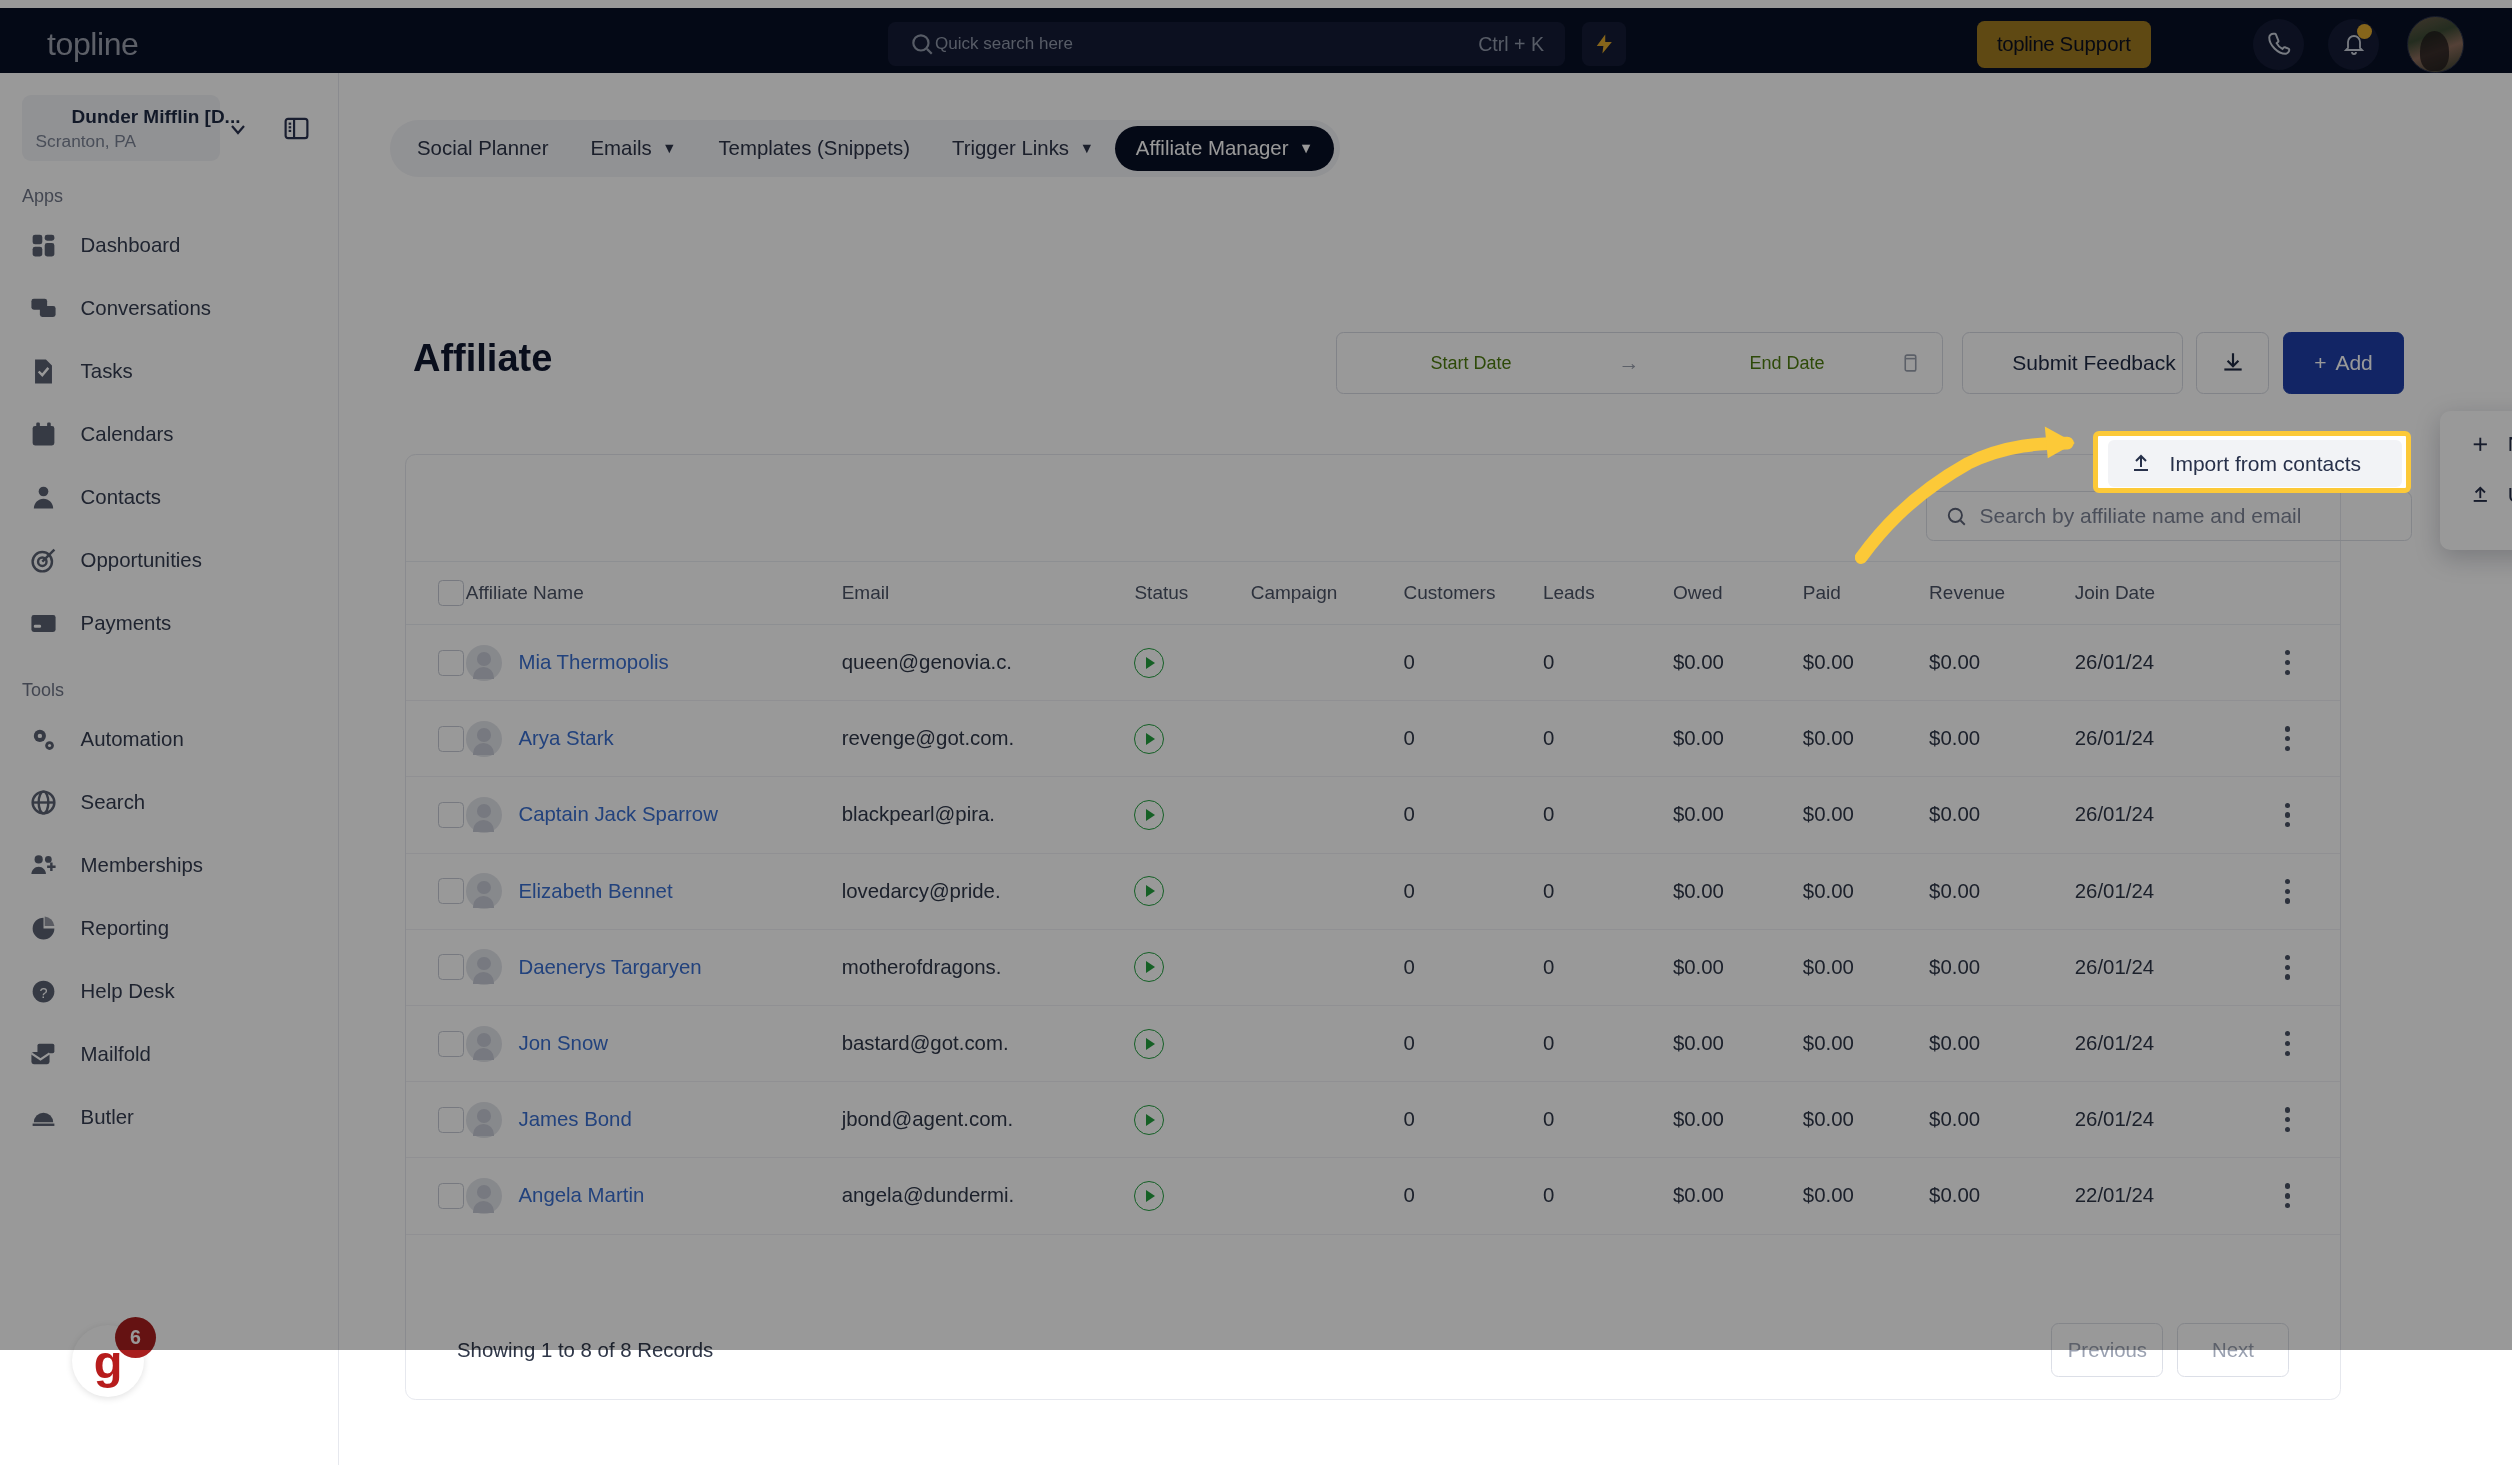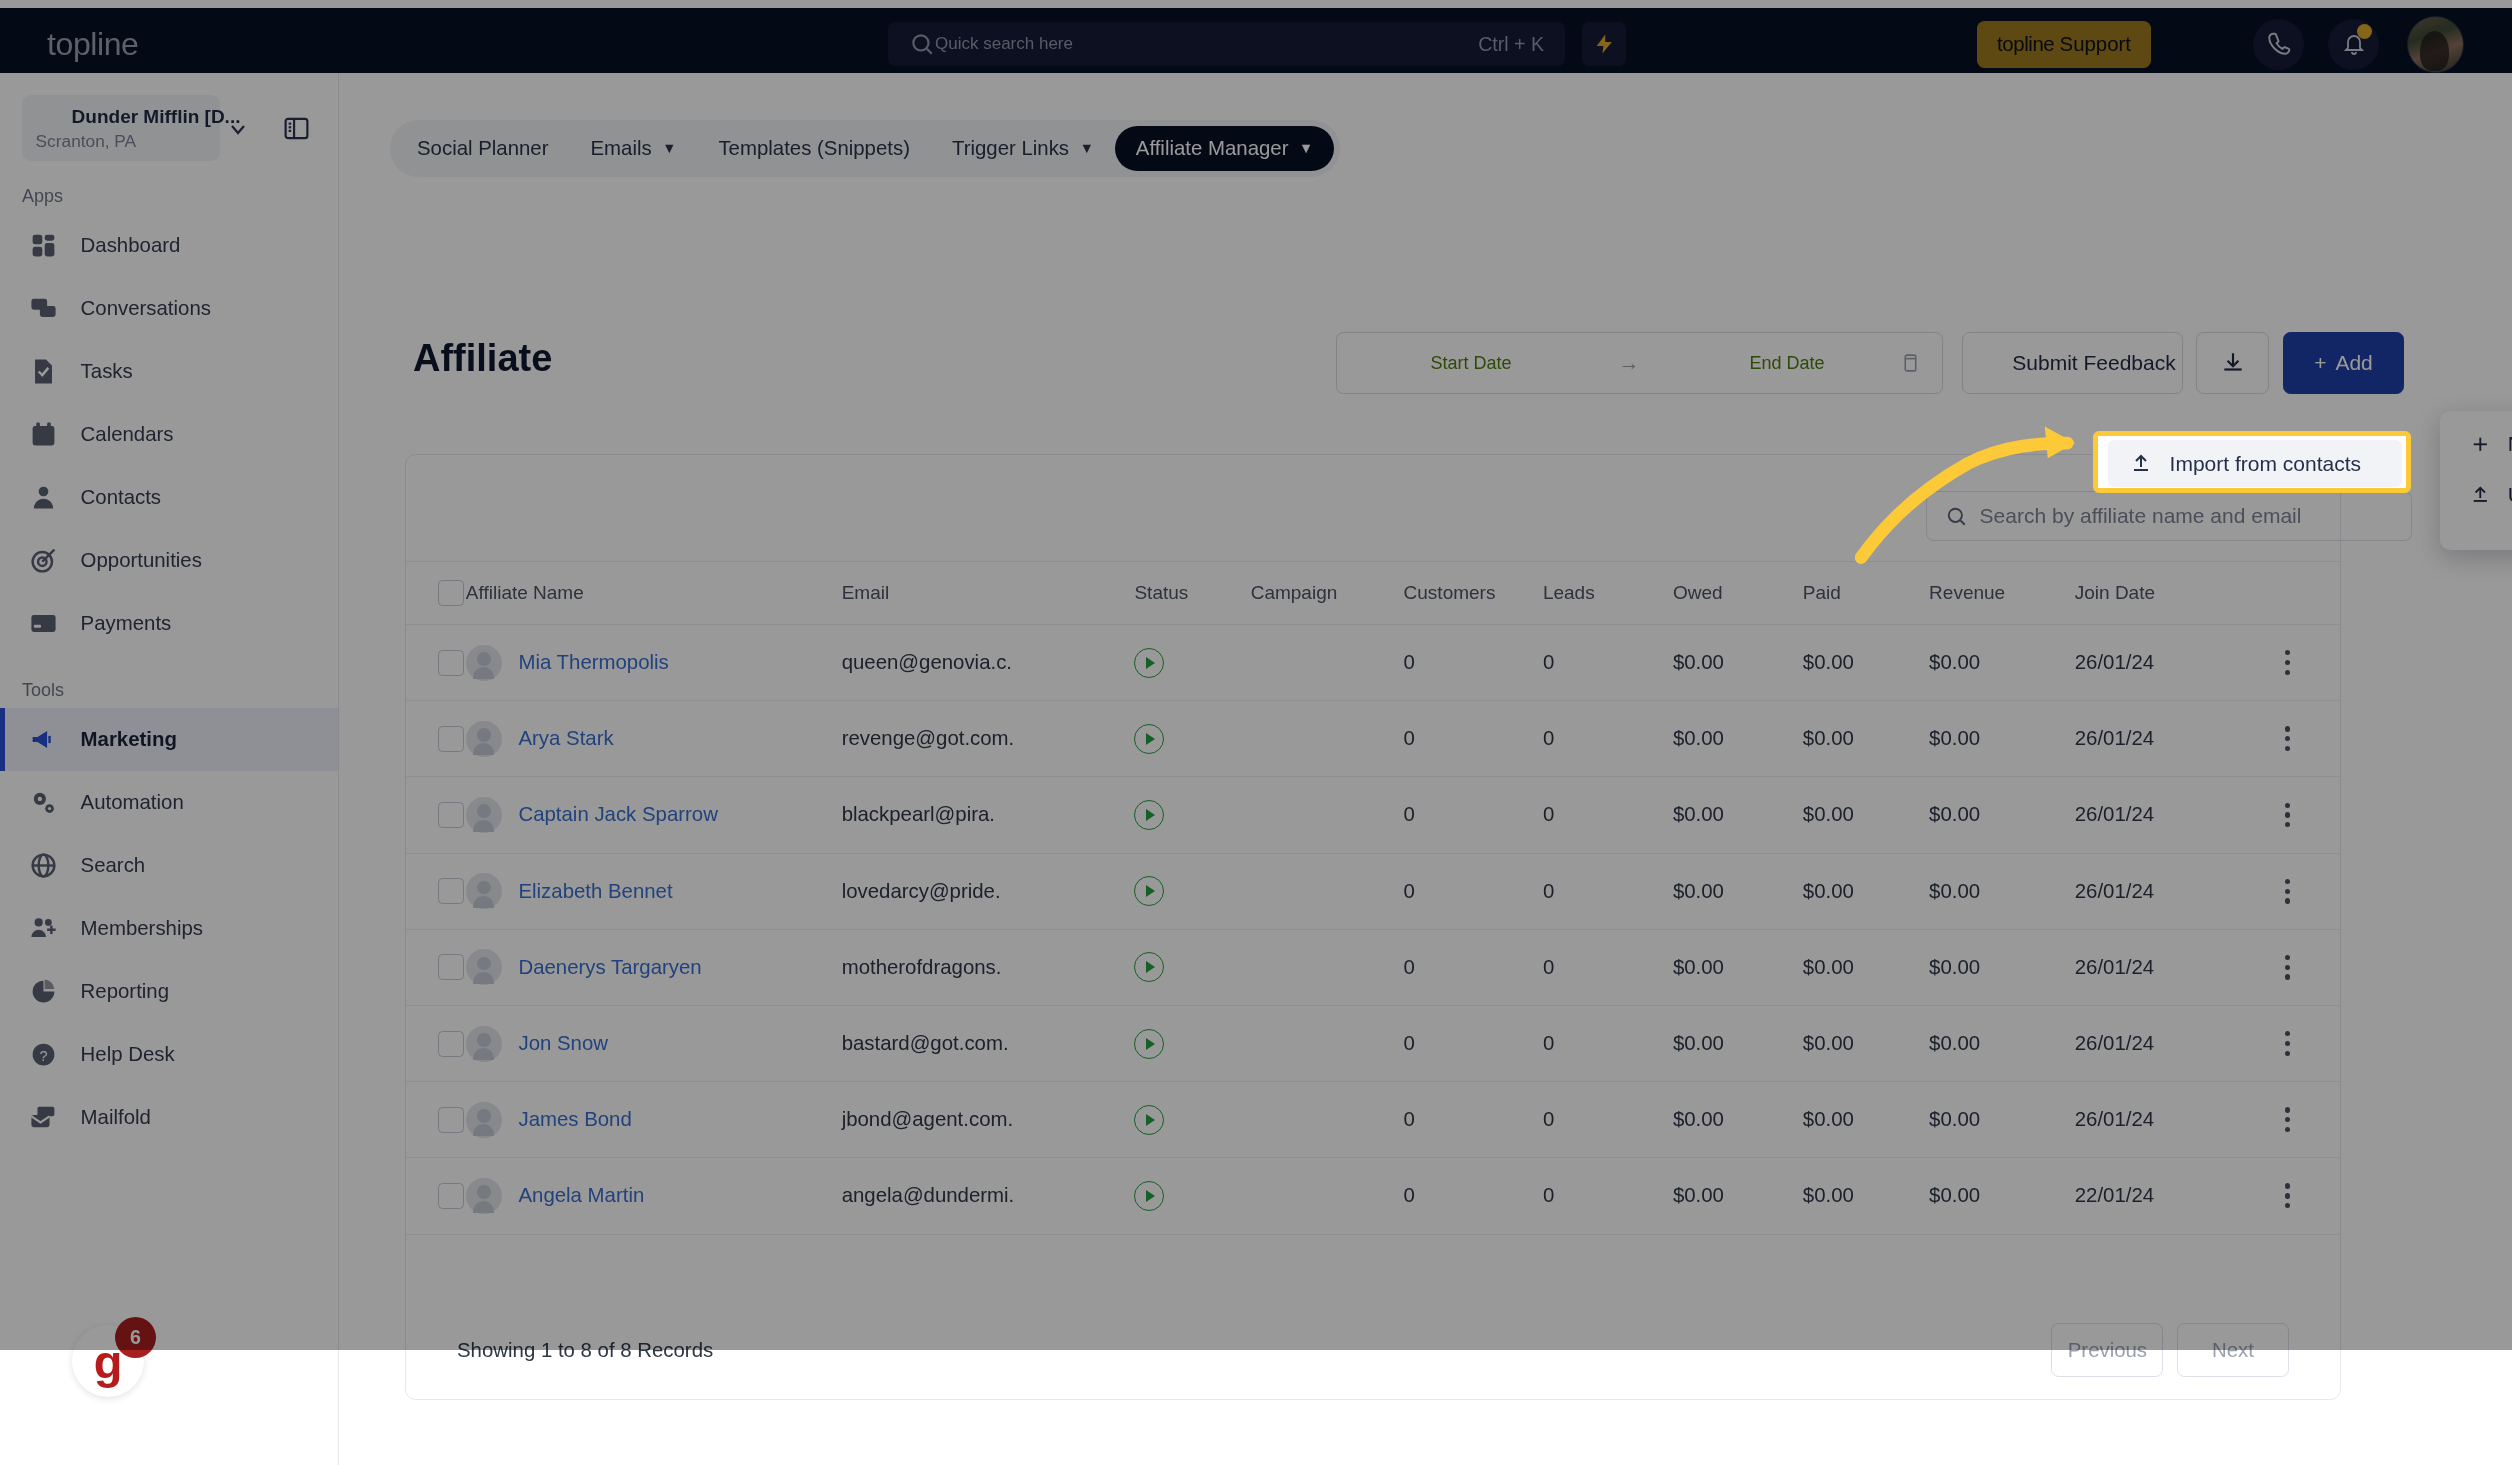--- a/index.html
+++ b/index.html
@@ -364,27 +364,20 @@
     <div class="nav-item">
       <svg class="ni-icon" viewBox="0 0 24 24" fill="currentColor">
           <rect x="2" y="5" width="20" height="14" rx="2"></rect>
           <rect x="4" y="13" width="6" height="2.5" rx="1" fill="#ffffff"></rect>
         </svg>
       <span class="ni-label">Payments</span>
     </div>
 
     <div class="nav-section">Tools</div>
 
-    <div class="nav-item active">
-      <svg class="ni-icon" viewBox="0 0 24 24" fill="currentColor">
-          <path d="M3 10v4h4l8 5V5L7 10z"></path>
-          <path d="M17 9v6" stroke="currentColor" stroke-width="2"></path>
-        </svg>
-      <span class="ni-label">Marketing</span>
-    </div>
     <div class="nav-item">
       <svg class="ni-icon" viewBox="0 0 24 24" fill="currentColor">
           <circle cx="9" cy="9" r="5"></circle>
           <circle cx="9" cy="9" r="1.8" fill="#fff"></circle>
           <circle cx="17" cy="17" r="3.6"></circle>
           <circle cx="17" cy="17" r="1.3" fill="#fff"></circle>
         </svg>
       <span class="ni-label">Automation</span>
     </div>
     <div class="nav-item">
@@ -418,20 +411,27 @@
         </svg>
       <span class="ni-label">Help Desk</span>
     </div>
     <div class="nav-item">
       <svg class="ni-icon" viewBox="0 0 24 24" fill="currentColor">
           <rect x="7" y="3" width="14" height="8" rx="1.5"></rect>
           <rect x="2" y="10" width="15" height="10" rx="2"></rect>
           <polyline points="2,11 9.5,16 17,11" fill="none" stroke="#fff" stroke-width="1.8"></polyline>
         </svg>
       <span class="ni-label">Mailfold</span>
+    </div>
+    <div class="nav-item">
+      <svg class="ni-icon" viewBox="0 0 24 24" fill="currentColor">
+          <path d="M3 17h18v2H3z"></path>
+          <path d="M4 16a8 8 0 0 1 16 0z"></path>
+        </svg>
+      <span class="ni-label">Butler</span>
     </div>
 
     <div class="sidebar-bottom-logo">
       <span>g</span>
     </div>
     <div class="sidebar-badge">6</div>
   </div>
 
   <div class="main">
 

